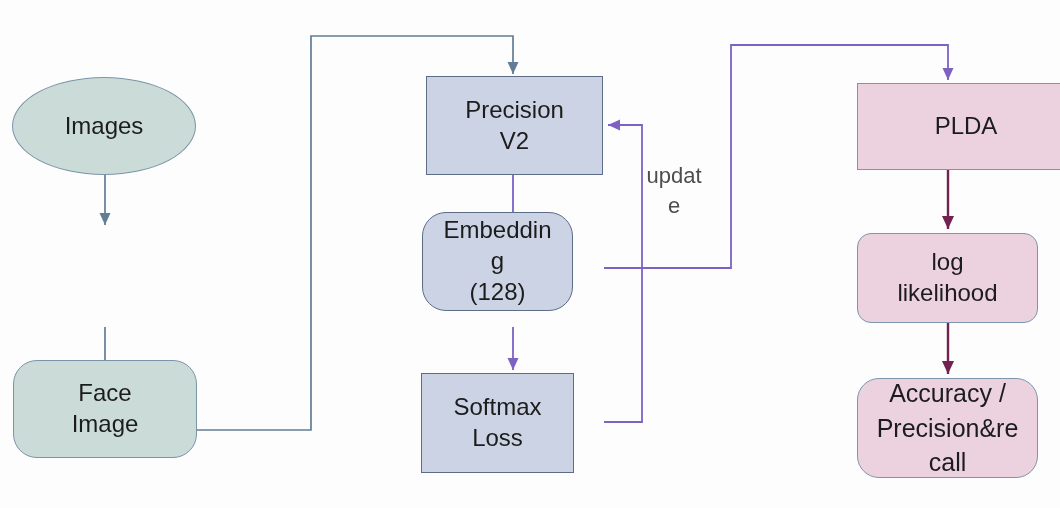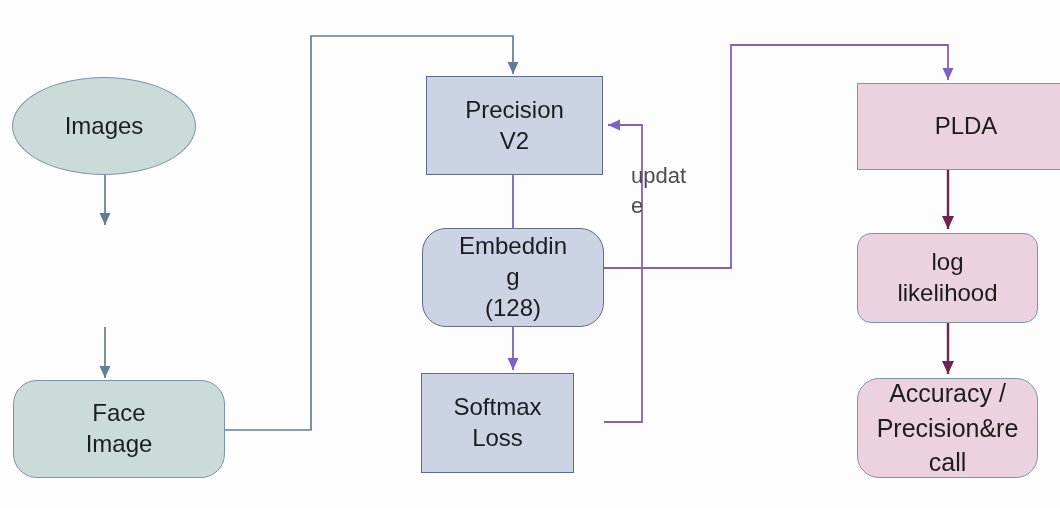--- a/index.html
+++ b/index.html
@@ -38,20 +38,21 @@
   .shape-rect{border-radius:0;}
   .shape-rounded{border-radius:24px;}
   .shape-ellipse{border-radius:50%;}
   .pal-green{background:var(--green-fill);border:1.5px solid var(--green-border);}
   .pal-blue{background:var(--blue-fill);border:1.5px solid var(--blue-border);}
   .pal-pink{background:var(--pink-fill);border:1.5px solid var(--pink-border);}
   .small{font-size:25px;line-height:1.38;}
 
   .edge-label{
     position:absolute;
+    text-align:center;
     white-space:pre-line;
     font-size:22px;line-height:1.36;
     color:var(--edge-label-text,#4d4d4d);
   }
 </style>
 </head>
 <body>
 
 <div class="canvas">
 
@@ -77,30 +78,30 @@
     <path class="edge purple" d="M604,422 L642,422 L642,125 L608,125" marker-end="url(#arrow-purple)"></path>
     <path class="edge purple" d="M604,268 L731,268 L731,45 L948,45 L948,80" marker-end="url(#arrow-purple)"></path>
 
     <path class="edge maroon" d="M948,170 L948,229" marker-end="url(#arrow-maroon)"></path>
     <path class="edge maroon" d="M948,323 L948,374" marker-end="url(#arrow-maroon)"></path>
   </svg>
 
   <div class="node pal-green shape-ellipse" style="left:12px;top:77px;width:184px;height:98px">
     <span class="lbl">Images</span>
   </div>
-  <div class="node pal-green shape-rounded" style="left:13px;top:380px;width:212px;height:98px">
+  <div class="node pal-green shape-rounded" style="left:13px;top:360px;width:184px;height:98px">
     <span class="lbl">Face
 Image</span>
   </div>
 
   <div class="node pal-blue shape-rect" style="left:426px;top:76px;width:177px;height:99px">
     <span class="lbl">Precision
 V2</span>
   </div>
-  <div class="node pal-blue shape-rounded" style="left:422px;top:228px;width:182px;height:99px">
+  <div class="node pal-blue shape-rounded" style="left:422px;top:212px;width:151px;height:99px">
     <span class="lbl">Embeddin
 g
 (128)</span>
   </div>
   <div class="node pal-blue shape-rect" style="left:421px;top:373px;width:153px;height:100px">
     <span class="lbl">Softmax
 Loss</span>
   </div>
 
   <div class="node pal-pink shape-rect" style="left:857px;top:83px;width:218px;height:87px">

